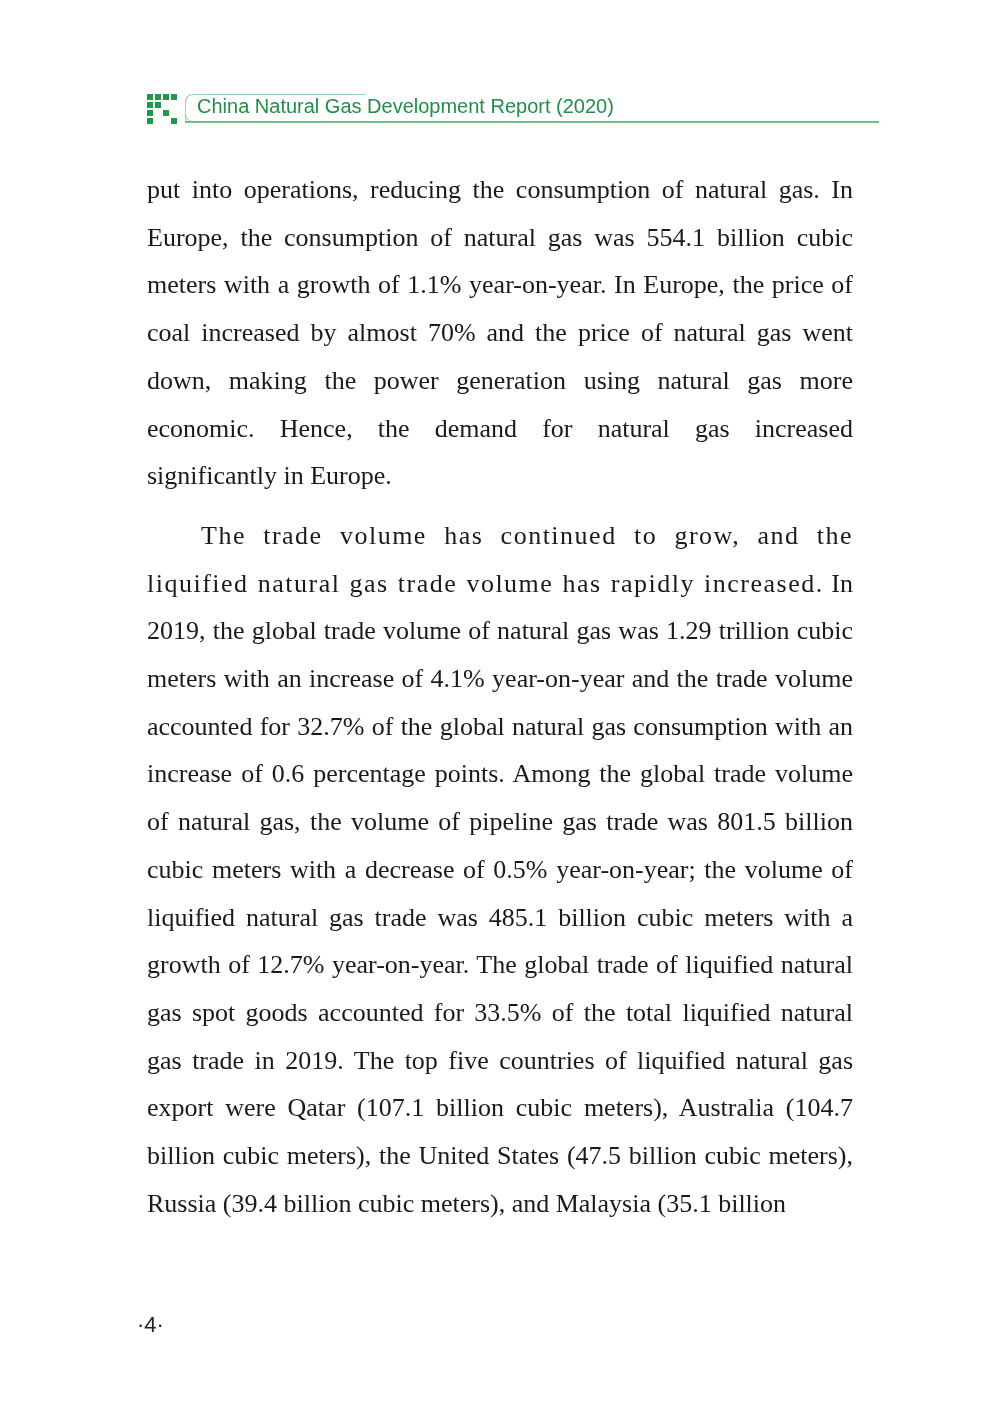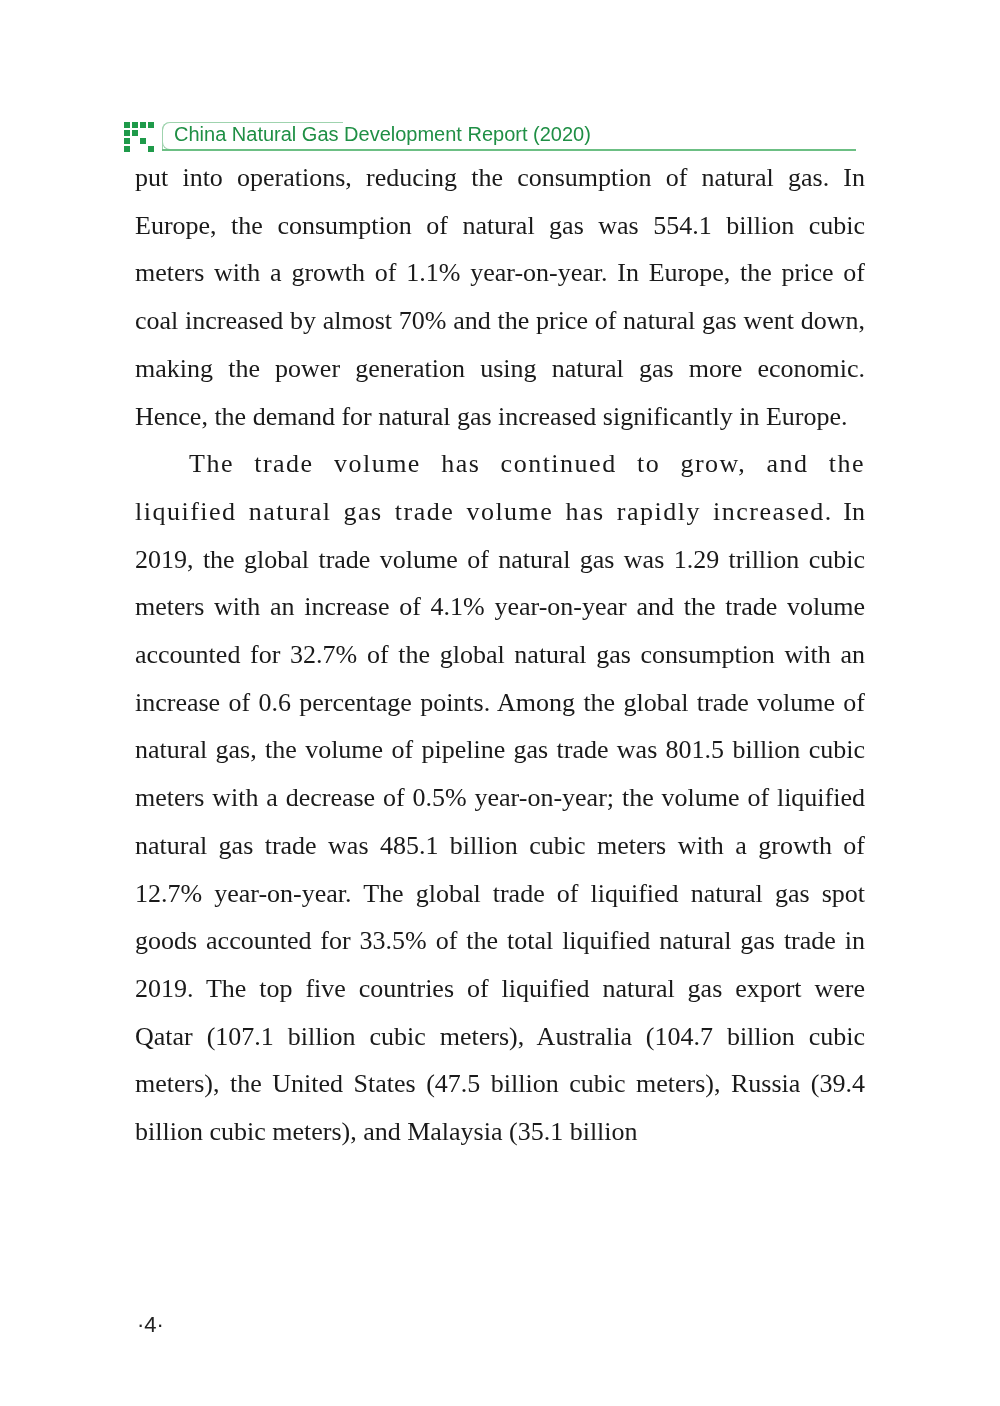--- a/index.html
+++ b/index.html
@@ -1,29 +1,29 @@
 <!DOCTYPE html>
 <html><head>
 <meta charset="utf-8">
 <style>
   html, body { margin:0; padding:0; background:#ffffff; }
   body { width:1000px; height:1406px; position:relative; overflow:hidden; }
-  .header { position:absolute; left:124px; top:92px; width:732px; height:34px;margin-top:28px; }
+  .header { position:absolute; left:147px; top:92px; width:732px; height:34px; }
   .logo { position:absolute; left:0; top:2px; width:30px; height:28px; }
   .logo span { position:absolute; width:6px; height:6px; background:#1f9a4a; }
   .title-frame { position:absolute; left:38px; top:2px; width:180px; height:26px;
     border:1.5px solid #9fd3ae; border-right:none; border-bottom:none; border-radius:8px 0 0 0; }
   .title-text { position:absolute; left:50px; top:3px; font-family:"Liberation Sans", sans-serif;
     font-size:20px; color:#1f8f45; white-space:nowrap; }
   .rule { position:absolute; left:38px; top:29px; width:694px; height:2px; background:#6cbf84; }
   .rule-curve { position:absolute; left:38px; top:2px; width:10px; height:27px;
     border-left:1.5px solid #9fd3ae; border-bottom:1.5px solid #9fd3ae; border-radius:8px 0 0 8px; }
   .body { position:absolute; left:135px; top:154px; width:730px;
     font-family:"Liberation Serif", serif; font-size:26px; line-height:47.7px; color:#1a1a1a; }
-  .body p { margin:0; text-align:justify; text-align-last:left; }
+  .body p { margin:12px; text-align:justify; text-align-last:left; }
   .body p.indent { text-indent:54px; }
   .bold { font-weight:normal; letter-spacing:1.5px; }
   .pagenum { position:absolute; left:137px; top:1312px; font-family:"Liberation Sans", sans-serif;
     font-size:22px; color:#222; }
 </style>
 </head>
 <body>
 
 <div class="header">
   <div class="logo">

